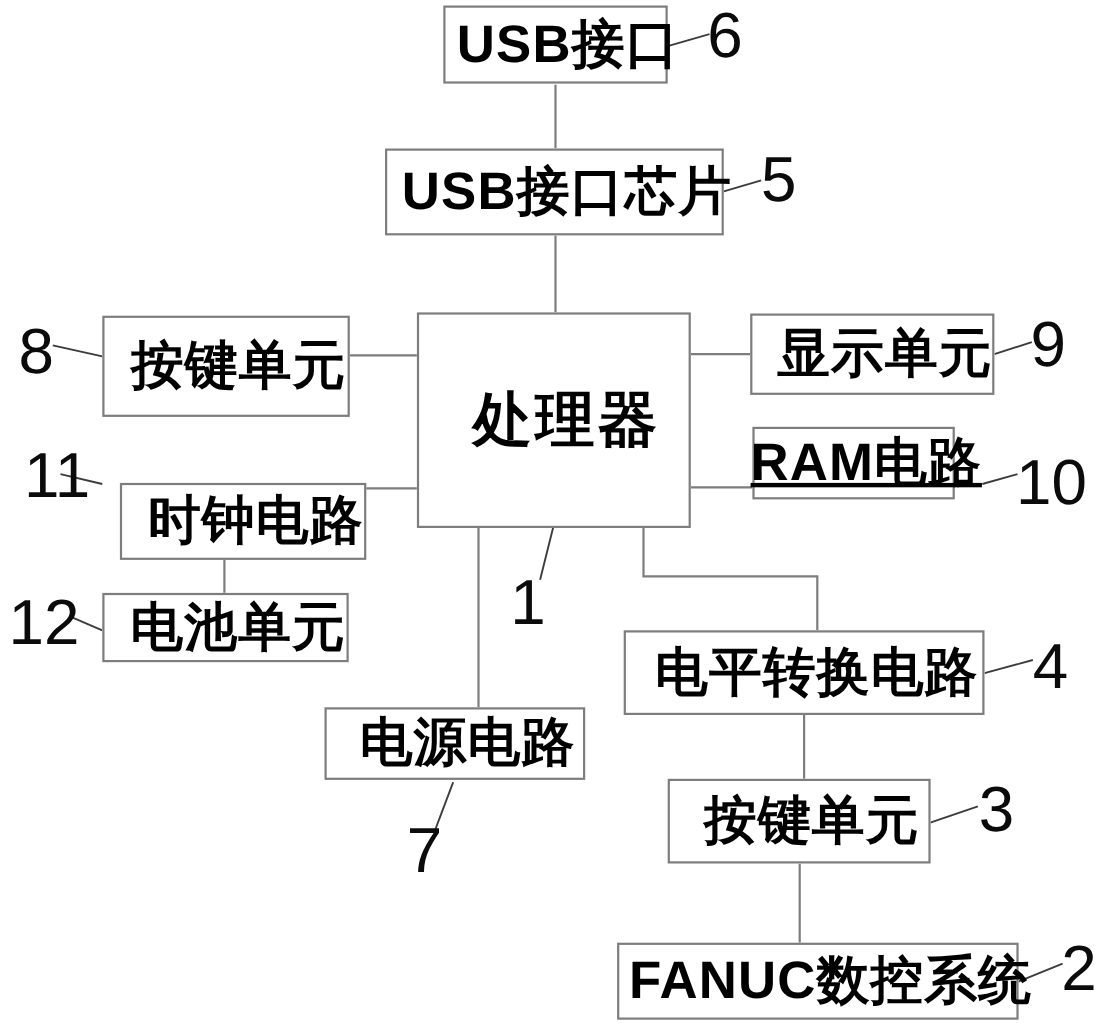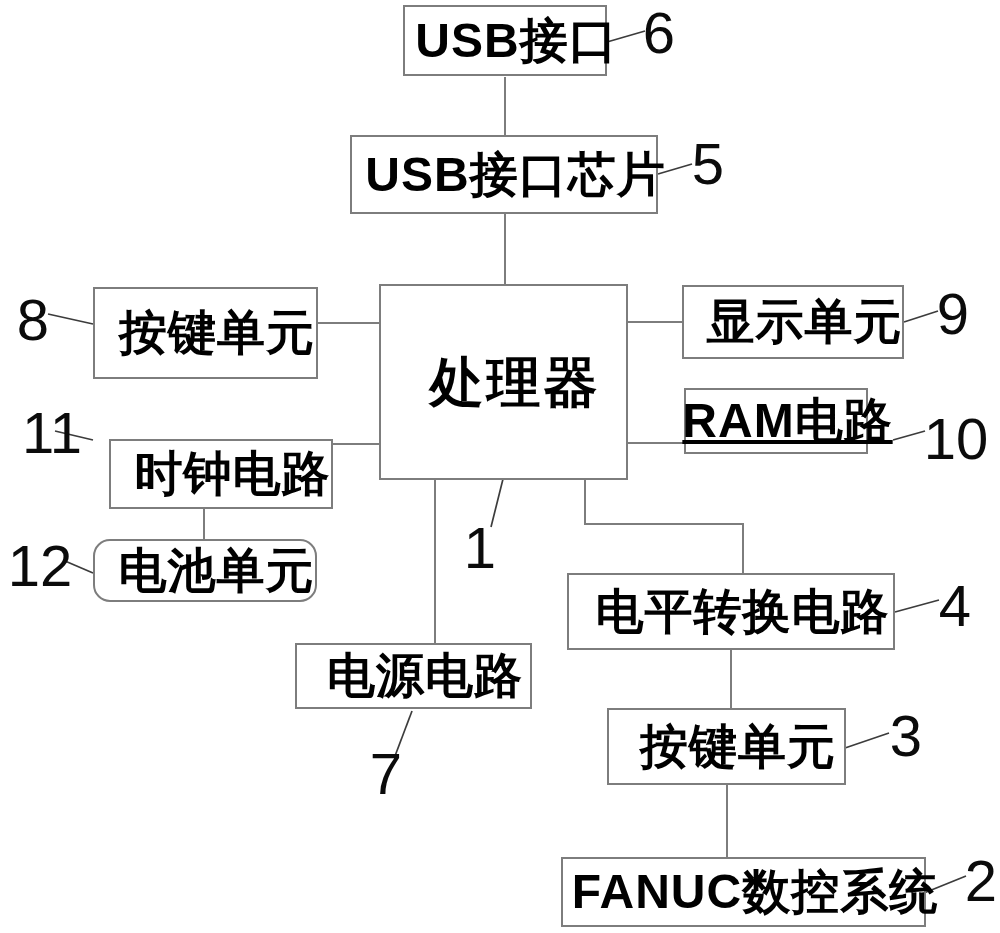--- a/index.html
+++ b/index.html
@@ -36,21 +36,21 @@
     line-height:1;
   }
   
   #n-usb-port      { left:403px; top:5px;   width:204px; height:71px; }
   #n-usb-chip      { left:350px; top:135px; width:308px; height:79px; }
   #n-processor     { left:379px; top:284px; width:249px; height:196px; }
   #n-key-unit      { left:93px;  top:287px; width:225px; height:92px; }
   #n-display-unit  { left:682px; top:285px; width:222px; height:74px; }
   #n-clock-circuit { left:93px;  top:439px; width:224px; height:70px;margin-left:16px; }
   #n-ram-circuit   { left:684px; top:388px; width:184px; height:66px;text-decoration:underline; }
-  #n-battery-unit  { left:93px;  top:539px; width:224px; height:63px;border-radius:17px; }
+  #n-battery-unit  { left:93px;  top:539px; width:224px; height:63px; }
   #n-level-shift   { left:567px; top:573px; width:328px; height:77px; }
   #n-power-circuit { left:295px; top:643px; width:237px; height:66px; }
   #n-comm-cable    { left:607px; top:708px; width:239px; height:77px; }
   #n-fanuc         { left:561px; top:857px; width:365px; height:70px; }
   
   #r-6  { left:659px; top:33px; }
   #r-5  { left:708px; top:164px; }
   #r-8  { left:33px;  top:320px; }
   #r-9  { left:953px; top:314px; }
   #r-11 { left:30px;  top:433px;padding-left:44px; }

